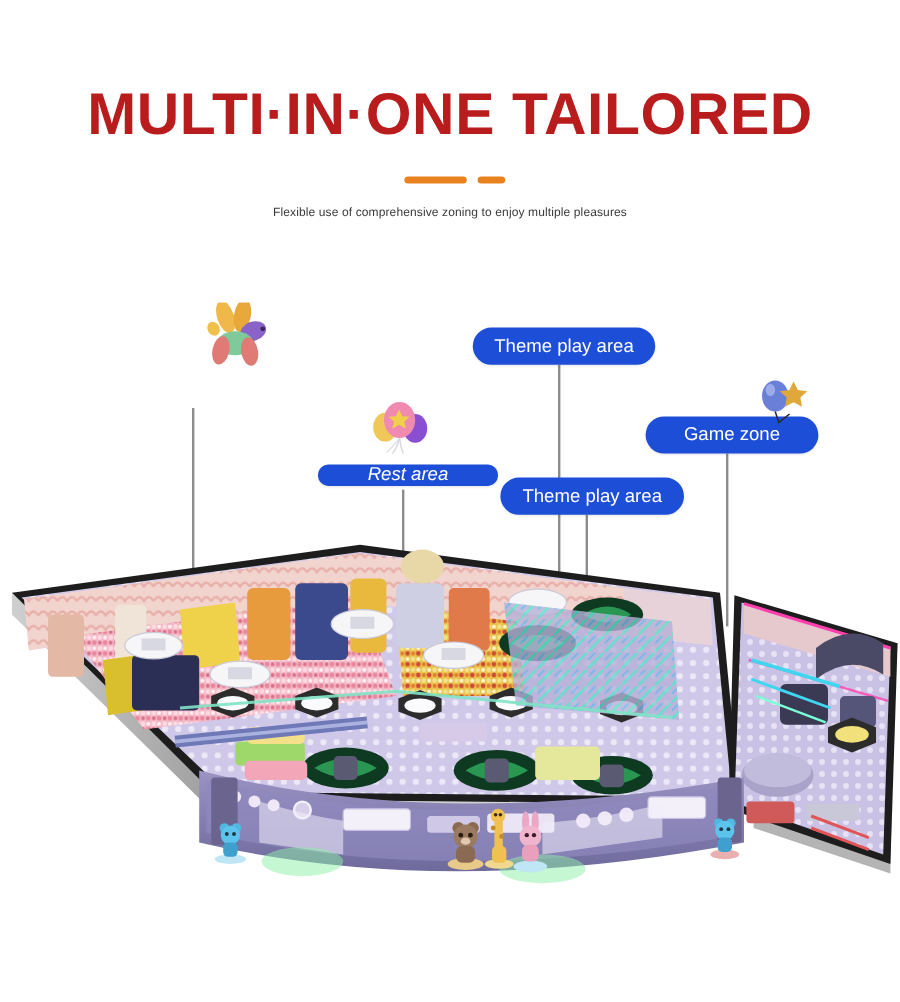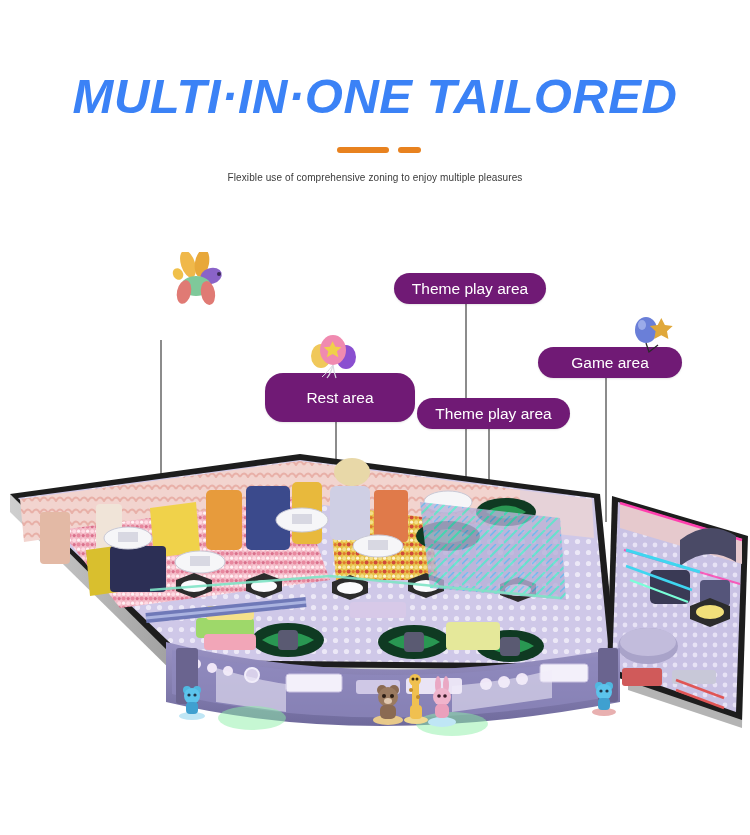--- a/index.html
+++ b/index.html
@@ -8,22 +8,22 @@
     background:#ffffff;
     font-family:"Liberation Sans", sans-serif;
     overflow:hidden;
   }
   #page { position:relative; width:750px; height:835px; background:#fff; }
 
   
   .header { position:absolute; left:0; top:0; width:750px; text-align:center; }
   .title {
     position:absolute; left:0; top:72px; width:750px;
-    font-size:49px; font-weight:bold; font-style:italic;
-    letter-spacing:0.5px; color:#3b82f6; line-height:1;
+    font-size:49px; font-weight:bold; 
+    letter-spacing:0.5px; color:#b91c1c; line-height:1;
     white-space:nowrap;
   }
   .divider { position:absolute; left:0; top:147px; width:750px; height:8px; }
   .dash { position:absolute; top:0; height:6px; border-radius:3px; background:#E8821F; }
   .dash-long  { left:337px; width:52px; }
   .dash-short { left:398px; width:23px; }
   .subtitle {
     position:absolute; left:0; top:172px; width:750px;
     font-size:10px; color:#3a3a3a; letter-spacing:0.1px;
     white-space:nowrap;
@@ -31,21 +31,21 @@
 
   
   .scene { position:absolute; left:0; top:250px; width:750px; height:585px; }
 
   
   .leader { position:absolute; width:2px; background:#8c8c8c; z-index:2; }
 
   
   .badge {
     position:absolute; z-index:6;
-    background:#701a75; color:#fff;
+    background:#1d4ed8; color:#fff;
     border-radius:18px;
     font-size:15.5px; line-height:1;
     display:flex; align-items:center; justify-content:center;
     white-space:nowrap;
     box-shadow:0 1px 2px rgba(0,0,0,.10);
     padding:0 8px;
   }
 
   
   .icon-wrap { position:absolute; z-index:7; }
@@ -353,30 +353,30 @@
     <div class="icon-wrap" style="left:630px; top:62px; width:52px; height:46px;">
       <svg viewBox="0 0 52 46" width="52" height="46">
         <ellipse cx="16" cy="18" rx="11" ry="13" fill="#6a7fd8"></ellipse>
         <ellipse cx="12" cy="13" rx="4" ry="5" fill="#a8b6ee" opacity=".8"></ellipse>
         <path d="M35 5 l4.6 9 l10 1.4 l-7.3 6.8 l1.8 9.8 l-9.1 -4.8 l-9.1 4.8 l1.8 -9.8 l-7.3 -6.8 l10 -1.4 Z" fill="#e0a83a" transform="translate(4 2) scale(0.78)"></path>
         <path d="M16 31 l3 9 l9 -7" stroke="#2a2a2a" stroke-width="1.3" fill="none"></path>
       </svg>
     </div>
 
 
-    <div class="badge" style="left:265px; top:123px; width:150px; height:49px;">
+    <div class="badge" style="left:265px; top:137px; width:150px; height:18px;font-style:italic;">
       <span>Rest area</span>
     </div>
 
     <div class="badge" style="left:394px; top:23px; width:152px; height:31px;">
       <span>Theme play area</span>
     </div>
 
     <div class="badge" style="left:417px; top:148px; width:153px; height:31px;">
       <span>Theme play area</span>
     </div>
 
     <div class="badge" style="left:538px; top:97px; width:144px; height:31px;">
-      <span>Game area</span>
+      <span>Game zone</span>
     </div>
 
   </div>
 </div>
 
 </body></html>

